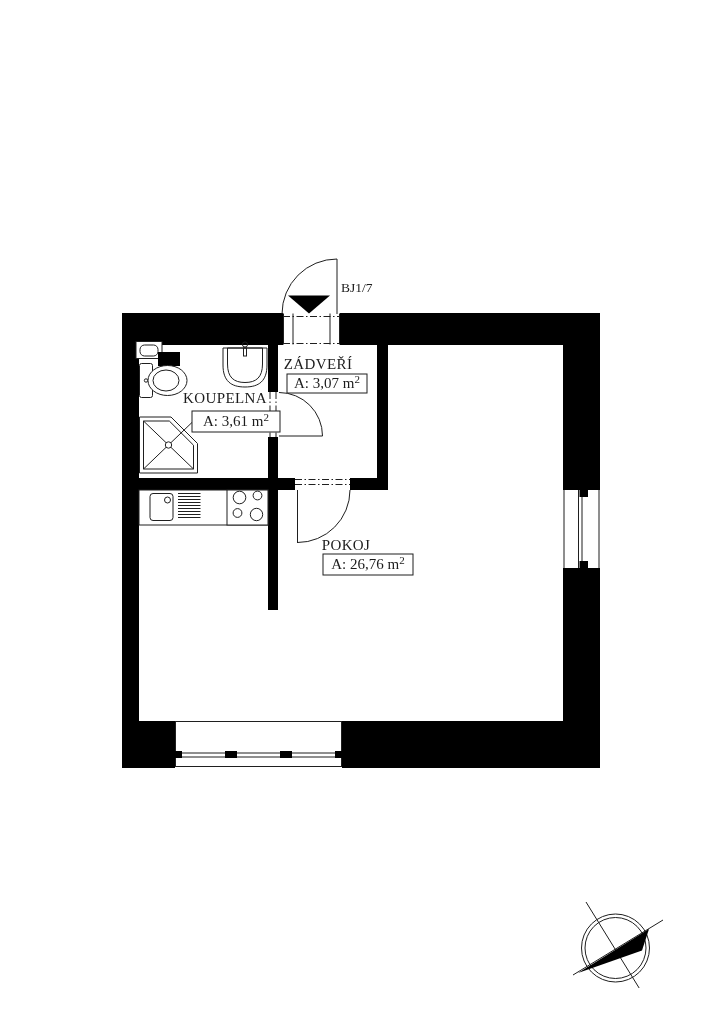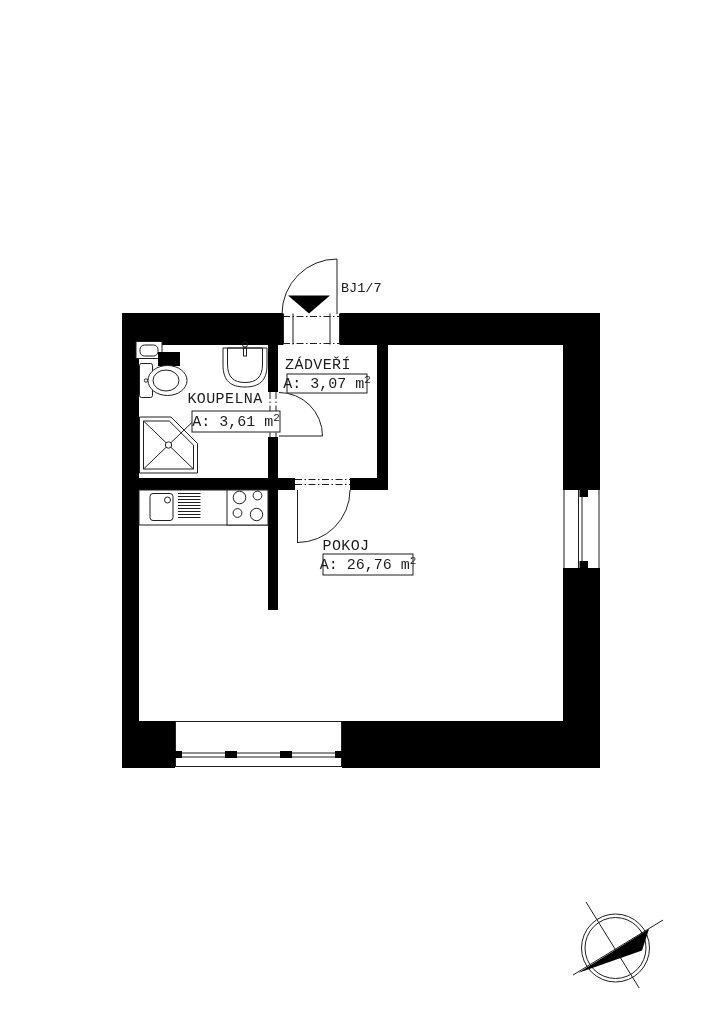--- a/index.html
+++ b/index.html
@@ -1,17 +1,17 @@
 <!DOCTYPE html>
 <html><head>
 <meta charset="utf-8">
 <style>
   html,body{margin:0;padding:0;background:#ffffff;}
   .canvas{position:relative;width:724px;height:988px;background:#ffffff;overflow:hidden;
-          font-family:Liberation Mono, monospace;}
+          font-family:Liberation Serif, serif;}
   svg{display:block;}
   .thin{stroke:#1f1f1f;stroke-width:1;fill:none;}
   .dashdot{stroke:#1f1f1f;stroke-width:1;fill:none;stroke-dasharray:7 2.5 1.5 2.5;}
   .whitefill{fill:#ffffff;stroke:#1f1f1f;stroke-width:1;}
   .roomname{font-size:15px;fill:#1c1c1c;letter-spacing:0.4px;}
   .arealabel{font-size:15px;fill:#1c1c1c;}
   .doorlabel{font-size:13.5px;fill:#1c1c1c;}
   .sup{font-size:11px;}
 </style>
 </head>

